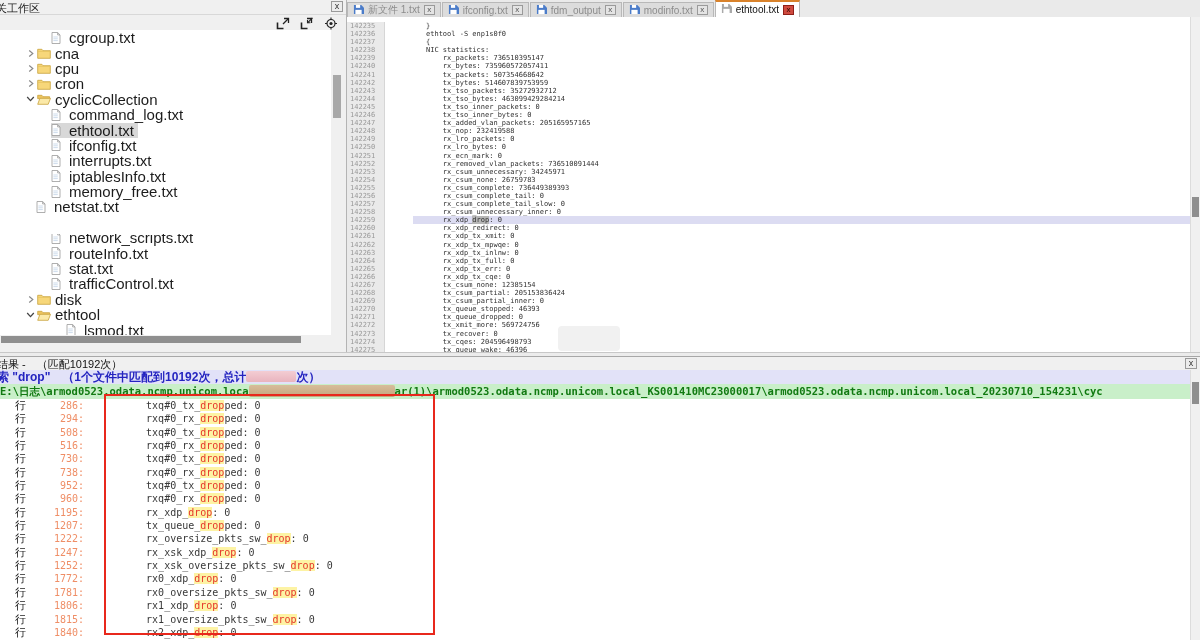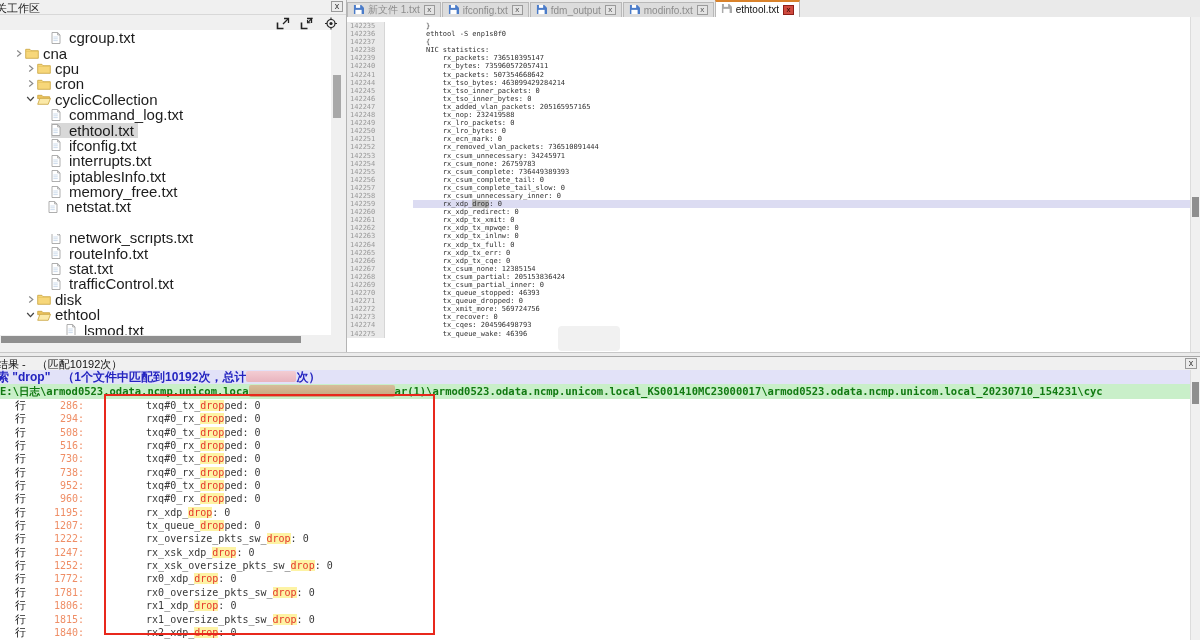--- a/index.html
+++ b/index.html
@@ -123,65 +123,65 @@
             <span class="ticon">
               <svg width="10" height="12" viewBox="0 0 10 12">
                 <path d="M1 0.5h5.6L9 2.9v8.6H1z" fill="#fff" stroke="#9a9a9a" stroke-width="0.8"></path>
                 <path d="M6.6 0.5v2.4H9" fill="none" stroke="#9a9a9a" stroke-width="0.8"></path>
                 <path d="M2.4 5h4.4M2.4 6.8h4.4M2.4 8.6h4.4" stroke="#b9cde4" stroke-width="0.7"></path>
               </svg>
             </span>
             <span class="tlabel">cgroup.txt</span>
           </span>
         </div>
-        <div class="titem" style="padding-left: 12px;">
-          <span class="arrow">
-            <svg width="8" height="9" viewBox="0 0 8 9">
-              <path d="M2.2 1.5l3.6 3-3.6 3" fill="none" stroke="#8a8a8a" stroke-width="1.2"></path>
-            </svg>
-          </span>
-          <span class="row-inner">
-            <span class="ticon">
-              <svg width="14" height="12" viewBox="0 0 14 12">
-                <path d="M0.7 2.3h4.2l1.1 1.4h7.3v7.6H0.7z" fill="#f7d77a" stroke="#c8a23c" stroke-width="0.8"></path>
-                <path d="M0.7 4.4h12.6" stroke="#e6c45e" stroke-width="0.8"></path>
-              </svg>
-            </span>
-            <span class="tlabel">cna</span>
-          </span>
-        </div>
         <div class="titem" style="padding-left: 24px;">
           <span class="arrow">
             <svg width="8" height="9" viewBox="0 0 8 9">
               <path d="M2.2 1.5l3.6 3-3.6 3" fill="none" stroke="#8a8a8a" stroke-width="1.2"></path>
             </svg>
           </span>
           <span class="row-inner">
             <span class="ticon">
               <svg width="14" height="12" viewBox="0 0 14 12">
                 <path d="M0.7 2.3h4.2l1.1 1.4h7.3v7.6H0.7z" fill="#f7d77a" stroke="#c8a23c" stroke-width="0.8"></path>
                 <path d="M0.7 4.4h12.6" stroke="#e6c45e" stroke-width="0.8"></path>
               </svg>
             </span>
-            <span class="tlabel">cpu</span>
+            <span class="tlabel">cna</span>
           </span>
         </div>
         <div class="titem" style="padding-left: 24px;">
           <span class="arrow">
             <svg width="8" height="9" viewBox="0 0 8 9">
               <path d="M2.2 1.5l3.6 3-3.6 3" fill="none" stroke="#8a8a8a" stroke-width="1.2"></path>
             </svg>
           </span>
           <span class="row-inner">
             <span class="ticon">
               <svg width="14" height="12" viewBox="0 0 14 12">
                 <path d="M0.7 2.3h4.2l1.1 1.4h7.3v7.6H0.7z" fill="#f7d77a" stroke="#c8a23c" stroke-width="0.8"></path>
                 <path d="M0.7 4.4h12.6" stroke="#e6c45e" stroke-width="0.8"></path>
               </svg>
             </span>
+            <span class="tlabel">cpu</span>
+          </span>
+        </div>
+        <div class="titem" style="padding-left: 24px;">
+          <span class="arrow">
+            <svg width="8" height="9" viewBox="0 0 8 9">
+              <path d="M2.2 1.5l3.6 3-3.6 3" fill="none" stroke="#8a8a8a" stroke-width="1.2"></path>
+            </svg>
+          </span>
+          <span class="row-inner">
+            <span class="ticon">
+              <svg width="14" height="12" viewBox="0 0 14 12">
+                <path d="M0.7 2.3h4.2l1.1 1.4h7.3v7.6H0.7z" fill="#f7d77a" stroke="#c8a23c" stroke-width="0.8"></path>
+                <path d="M0.7 4.4h12.6" stroke="#e6c45e" stroke-width="0.8"></path>
+              </svg>
+            </span>
             <span class="tlabel">cron</span>
           </span>
         </div>
         <div class="titem" style="padding-left: 24px;">
           <span class="arrow">
             <svg width="9" height="8" viewBox="0 0 9 8">
               <path d="M1.2 2l3.3 3.6L7.8 2" fill="none" stroke="#444" stroke-width="1.3"></path>
             </svg>
           </span>
           <span class="row-inner">
@@ -259,21 +259,21 @@
             <span class="ticon">
               <svg width="10" height="12" viewBox="0 0 10 12">
                 <path d="M1 0.5h5.6L9 2.9v8.6H1z" fill="#fff" stroke="#9a9a9a" stroke-width="0.8"></path>
                 <path d="M6.6 0.5v2.4H9" fill="none" stroke="#9a9a9a" stroke-width="0.8"></path>
                 <path d="M2.4 5h4.4M2.4 6.8h4.4M2.4 8.6h4.4" stroke="#b9cde4" stroke-width="0.7"></path>
               </svg>
             </span>
             <span class="tlabel">memory_free.txt</span>
           </span>
         </div>
-        <div class="titem" style="padding-left: 48px;">
+        <div class="titem" style="padding-left: 36px;">
           <span class="row-inner">
             <span class="ticon">
               <svg width="10" height="12" viewBox="0 0 10 12">
                 <path d="M1 0.5h5.6L9 2.9v8.6H1z" fill="#fff" stroke="#9a9a9a" stroke-width="0.8"></path>
                 <path d="M6.6 0.5v2.4H9" fill="none" stroke="#9a9a9a" stroke-width="0.8"></path>
                 <path d="M2.4 5h4.4M2.4 6.8h4.4M2.4 8.6h4.4" stroke="#b9cde4" stroke-width="0.7"></path>
               </svg>
             </span>
             <span class="tlabel">netstat.txt</span>
           </span>
@@ -449,20 +449,28 @@
           <span class="ln">142239</span>
           <span class="lt">    rx_packets: 736510395147</span>
         </div>
         <div class="code-line">
           <span class="ln">142240</span>
           <span class="lt">    rx_bytes: 735960572057411</span>
         </div>
         <div class="code-line">
           <span class="ln">142241</span>
           <span class="lt">    tx_packets: 507354668642</span>
+        </div>
+        <div class="code-line">
+          <span class="ln">142242</span>
+          <span class="lt">    tx_bytes: 514607839753959</span>
+        </div>
+        <div class="code-line">
+          <span class="ln">142243</span>
+          <span class="lt">    tx_tso_packets: 35272932712</span>
         </div>
         <div class="code-line">
           <span class="ln">142244</span>
           <span class="lt">    tx_tso_bytes: 463099429284214</span>
         </div>
         <div class="code-line">
           <span class="ln">142245</span>
           <span class="lt">    tx_tso_inner_packets: 0</span>
         </div>
         <div class="code-line">

